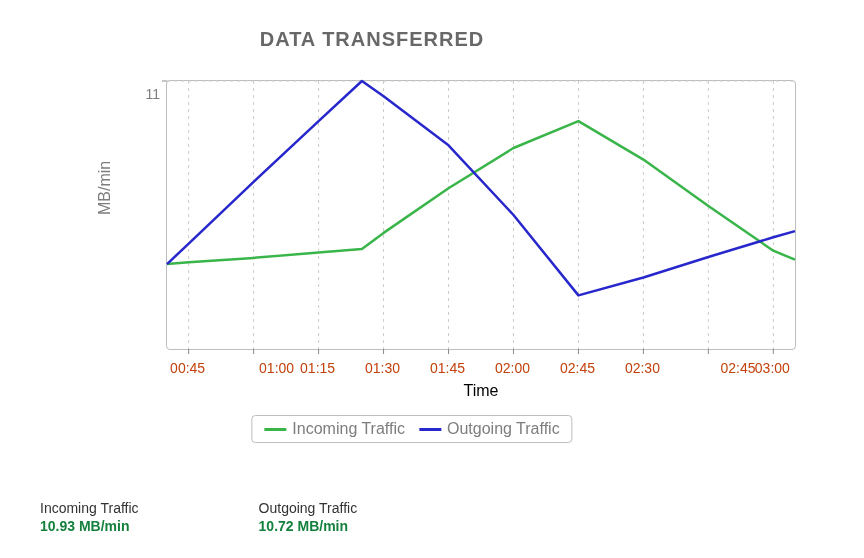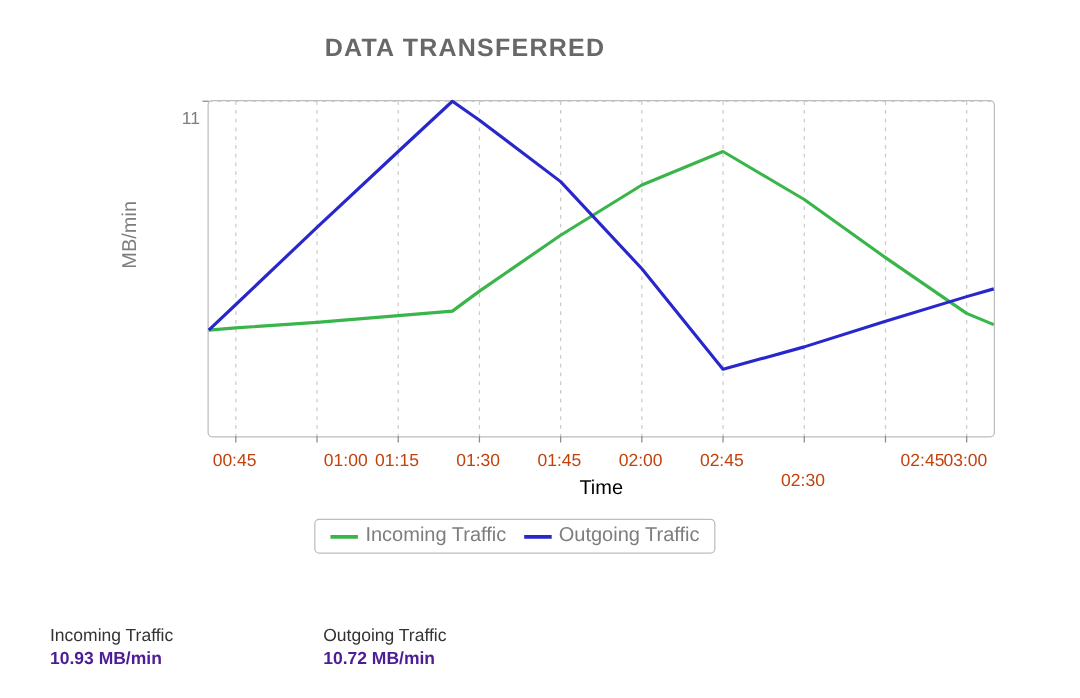--- a/index.html
+++ b/index.html
@@ -118,21 +118,21 @@
     top: 500px;
     display: flex;
     gap: 120px;
     font-family: Arial, Helvetica, sans-serif;
   }
   .stat-label {
     color: #333;
     font-size: 14px;
   }
   .stat-value {
-    color: #4c1d95;
+    color: #15803d;
     font-size: 14px;
     font-weight: bold;
     margin-top: 2px;
   }
 </style>
 </head>
 <body>
 
 <div class="wrap">
 
@@ -176,21 +176,21 @@
   </div>
 
   <div class="xtick-row" id="xtick-row">
       <span class="xtick" style="left: 21.6552px;">00:45</span>
       <span class="xtick" style="left: 86.6207px; margin-left: 24px;">01:00</span>
       <span class="xtick" style="left: 151.586px;">01:15</span>
       <span class="xtick" style="left: 216.552px;">01:30</span>
       <span class="xtick" style="left: 281.517px;">01:45</span>
       <span class="xtick" style="left: 346.483px;">02:00</span>
       <span class="xtick" style="left: 411.448px;">02:45</span>
-      <span class="xtick" style="left: 476.414px; margin-top: 16px;">02:30</span>
+      <span class="xtick" style="left: 476.414px;">02:30</span>
       <span class="xtick" style="left: 572px; text-align: right;">02:45</span>
       <span class="xtick" style="left: 606.345px; text-align: right;">03:00</span>
     </div>
 
   <div class="xaxis-label">Time</div>
 
   <div class="legend" id="legend">
       <span class="legend-item">
         <span class="legend-swatch" style="border-top-color: rgb(57, 181, 74);"></span>
         <span>Incoming Traffic</span>

